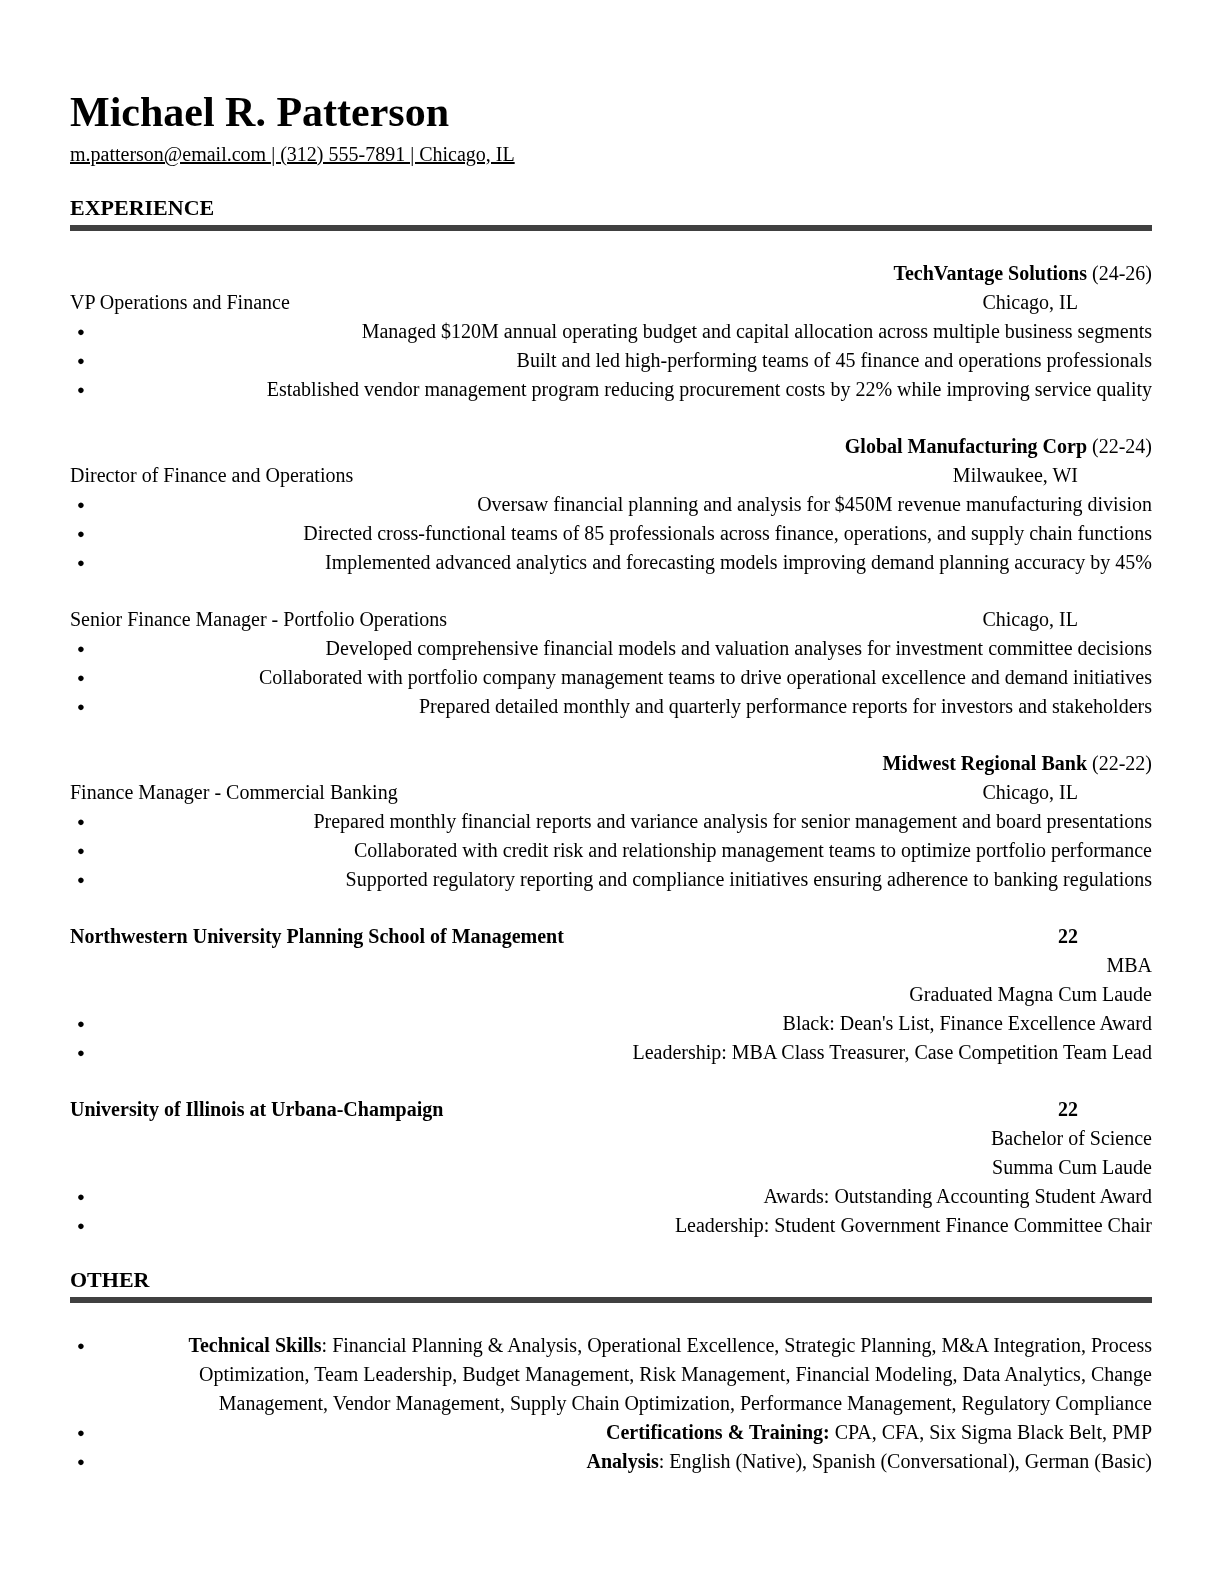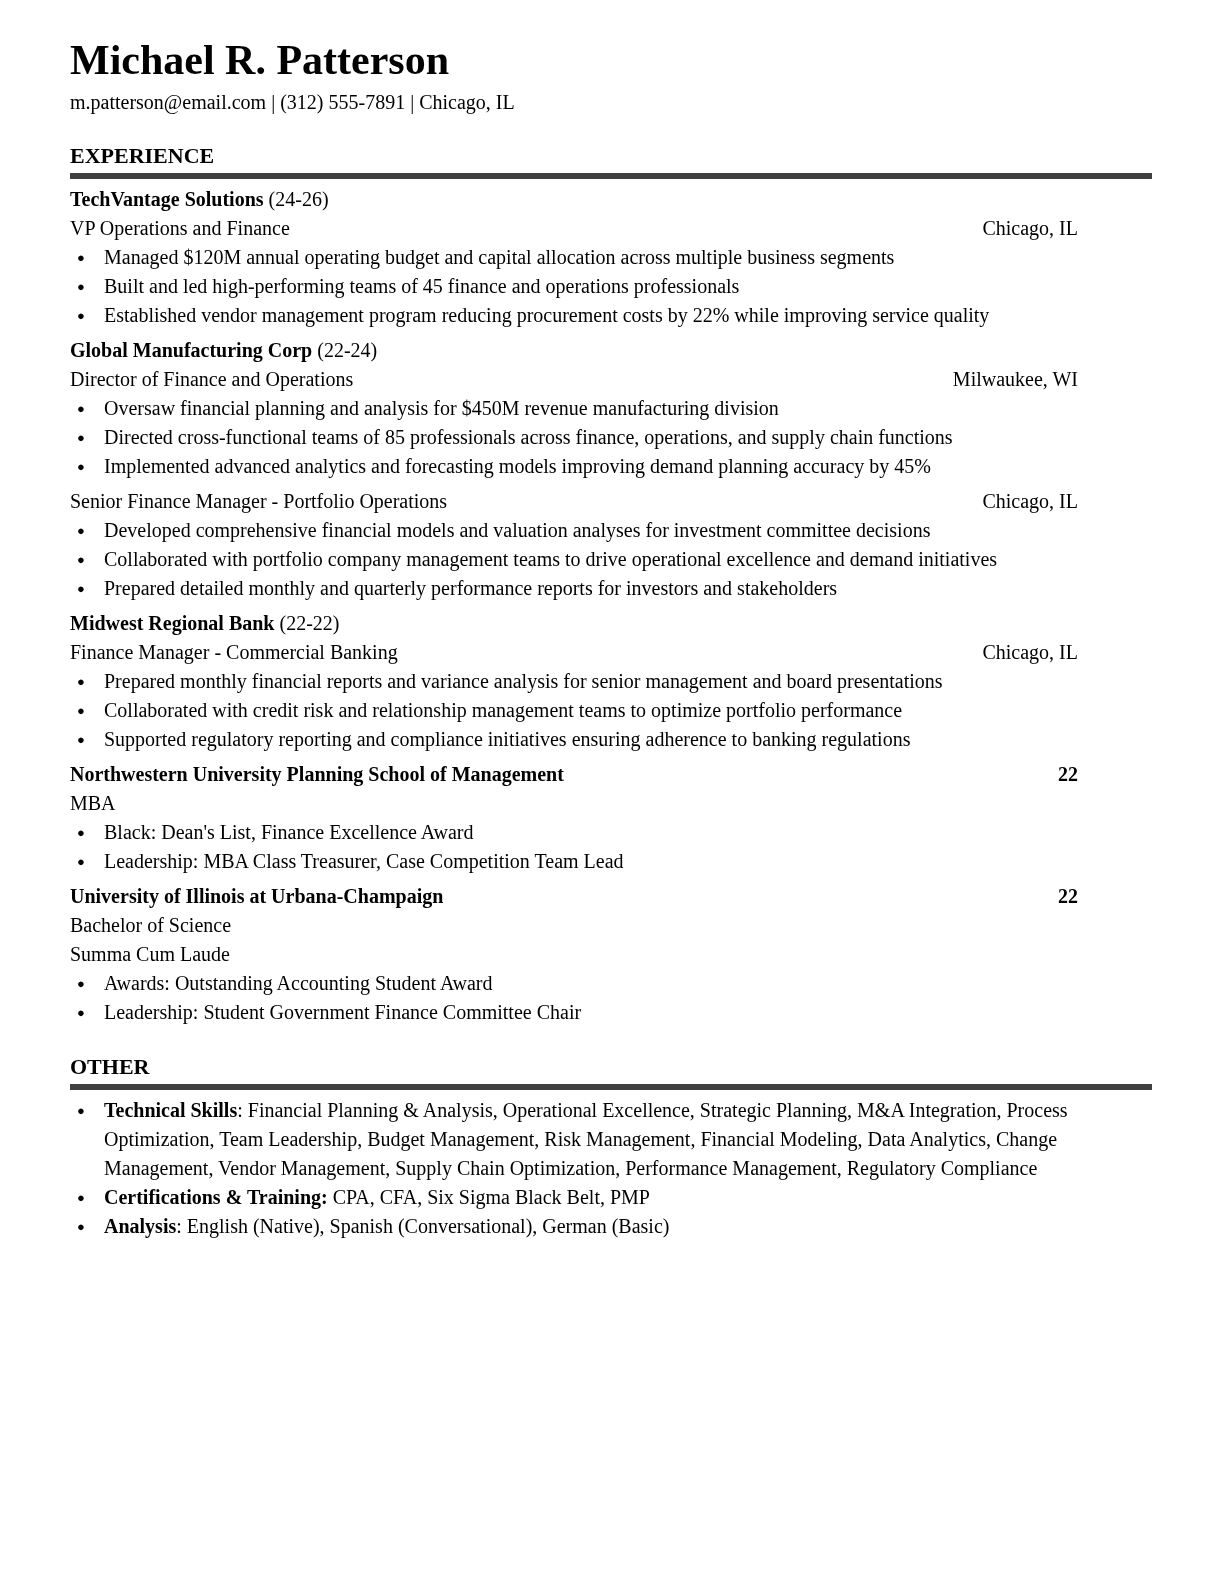--- a/index.html
+++ b/index.html
@@ -5,45 +5,47 @@
   * { box-sizing: border-box; }
   html, body { margin: 0; padding: 0; background: #ffffff; }
   body {
     width: 1224px; height: 1584px;
     font-family: "Liberation Serif", serif;
     color: #000000;
     overflow: hidden;
   }
   .page {
     width: 1224px; height: 1584px;
-    padding: 36px 72px 0 70px;
+    padding: 88px 72px 0 70px;
   }
   .name {
     font-size: 42px;
     font-weight: bold;
     line-height: 48px;
     margin: 0;
   }
   .contact {
     font-size: 20px;
     line-height: 28px;
     margin-top: 4px;
+    text-decoration: underline;
   }
   .section-heading {
     font-size: 22px;
     font-weight: bold;
     line-height: 26px;
     margin-top: 27px;
     padding-bottom: 4px;
     border-bottom: 6px solid #404040;
   }
   .entry {
-    margin-top: 6px;
+    margin-top: 28px;
     font-size: 20px;
     line-height: 29px;
+    text-align: right;
   }
   .row {
     display: flex;
     justify-content: space-between;
     align-items: baseline;
   }
   .company, .school { font-weight: bold; }
   .dates { font-weight: normal; }
   .location { padding-right: 74px; white-space: nowrap; }
   .year { font-weight: bold; padding-right: 74px; white-space: nowrap; }
@@ -126,20 +128,21 @@
     </ul>
   </div>
 
 
   <div class="entry">
     <div class="row">
       <span class="school">Northwestern University Planning School of Management</span>
       <span class="year">22</span>
     </div>
     <div>MBA</div>
+    <div>Graduated Magna Cum Laude</div>
     <ul class="bullets">
       <li>Black: Dean's List, Finance Excellence Award</li>
       <li>Leadership: MBA Class Treasurer, Case Competition Team Lead</li>
     </ul>
   </div>
 
   <div class="entry">
     <div class="row">
       <span class="school">University of Illinois at Urbana-Champaign</span>
       <span class="year">22</span>

